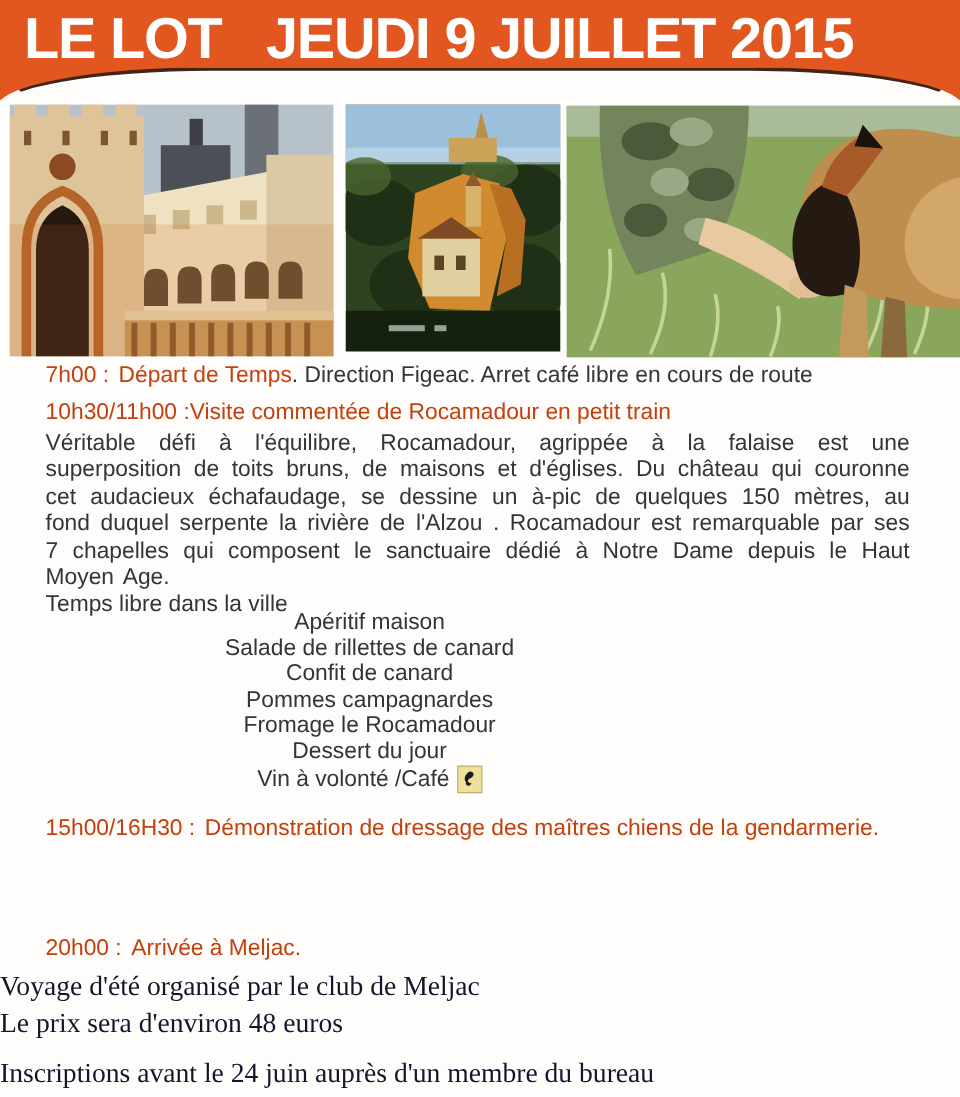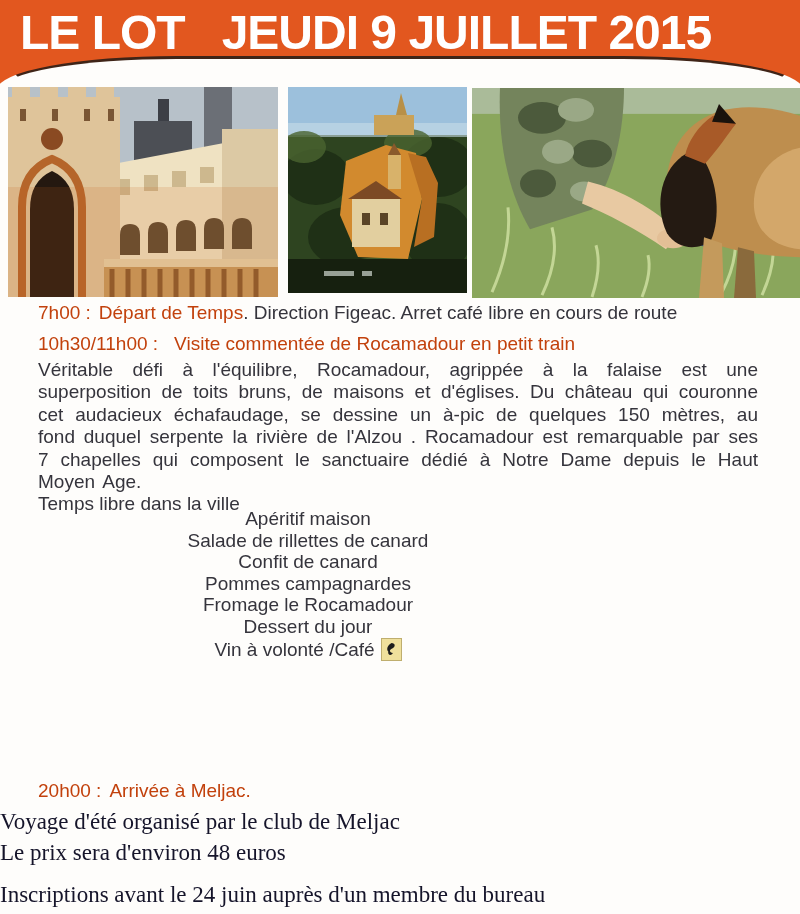--- a/index.html
+++ b/index.html
@@ -31,21 +31,21 @@
   .para { text-align:justify; line-height:22.4px; word-spacing:3px; margin-top:4px; }
   .note { line-height:22.4px; }
 
   .sec-depart   { top:302px; }
   .sec-visite   { top:333px; }
   .sec-dejeuner { top:504px; }
   .sec-demo     { top:680px; }
   .sec-arrivee  { top:780px; }
 
   .t-gap-s { margin-right:8px; }
-  .t-gap-m { margin-right:16px; }
+  .t-gap-m { }
   .t-gap-l { margin-right:28px; }
 
   .menu { width:540px; text-align:center; line-height:21.6px; margin-top:4px; }
   .menu-line { display:flex; justify-content:center; align-items:flex-end; gap:6px; }
   .cafe { display:inline-flex; width:19px; height:21px; background:#efe09c;
           border:1px solid #bfae6e; align-items:center; justify-content:center; }
   .cafe svg { width:13px; height:15px; }
 
   .footer { position:absolute; left:0; right:0; text-align:left; color:#15142a;
             font-family:"Liberation Serif", serif; font-size:23px; }
@@ -222,20 +222,23 @@
         <span class="cafe">
           <svg viewBox="0 0 10 12" aria-hidden="true">
             <path d="M5 0.8 C8.2 0.8 8.4 4 5.6 5.1 C3 6.2 3.1 8 6.2 8.8 C4.6 11.4 1.8 10.4 2.4 7.6 C0.8 6 1.6 2.6 5 0.8 Z" fill="#1c1c1c"></path>
           </svg>
         </span>
       </div>
     </div>
   </div>
 
   <div class="sec sec-demo">
+    <div>
+      <span class="time t-gap-s">15h00/16H30 :</span><span class="h-title">Démonstration de dressage des maîtres chiens de la gendarmerie.</span>
+    </div>
   </div>
 
   <div class="sec sec-arrivee">
     <span class="time t-gap-s">20h00 :</span><span class="h-title">Arrivée à Meljac.</span>
   </div>
 
   <div class="footer footer-main">
     <div>Voyage d'été organisé par le club de Meljac</div>
     <div>Le prix sera d'environ 48 euros</div>
   </div>

